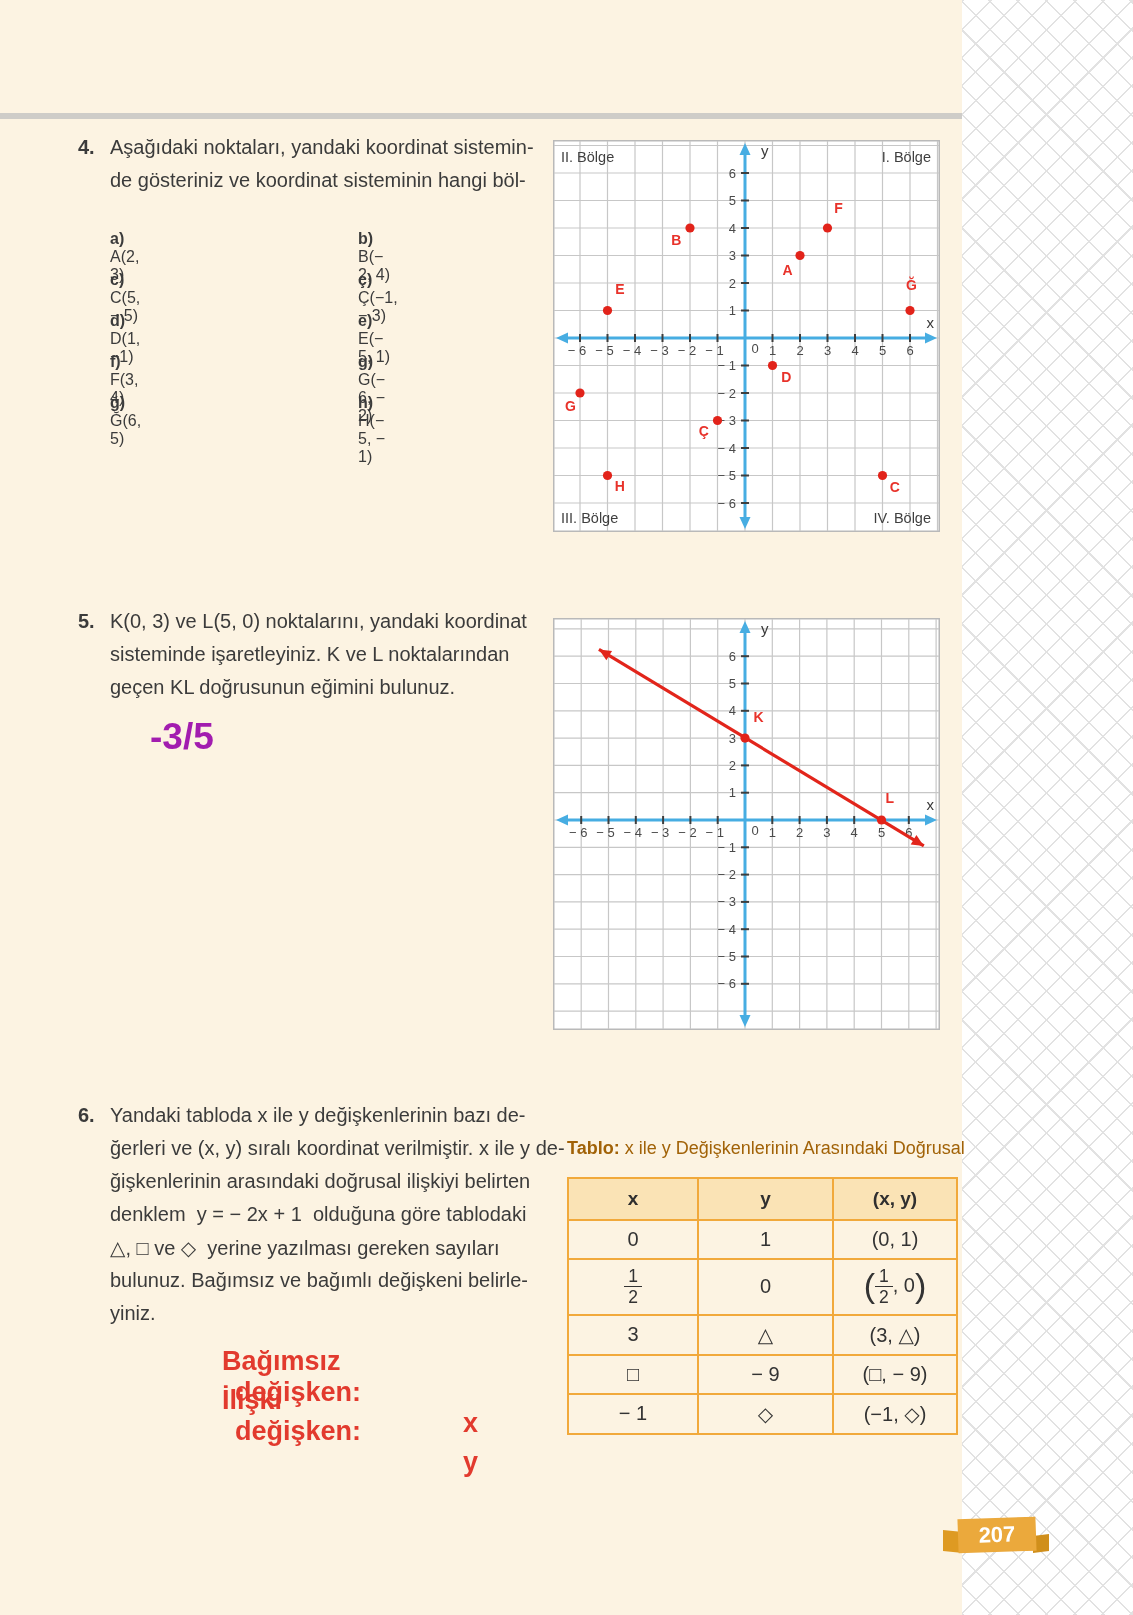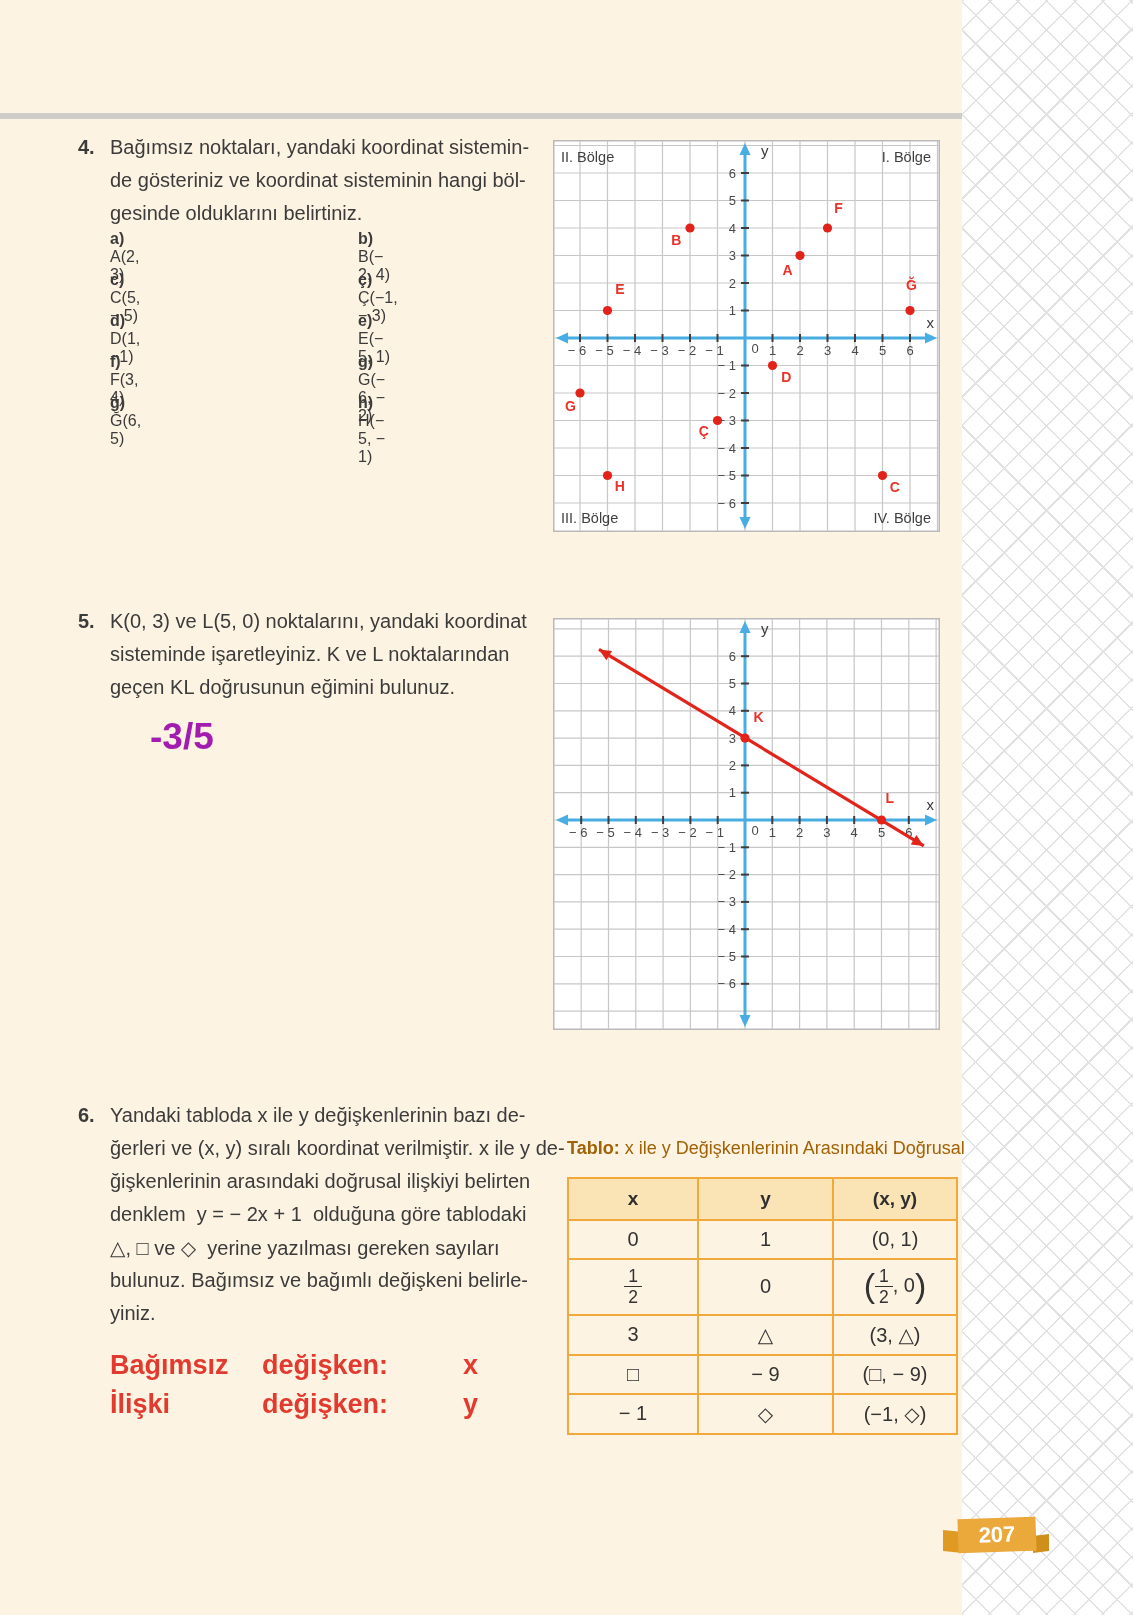--- a/index.html
+++ b/index.html
@@ -22,21 +22,21 @@
   .icol.c1{left:0;} .icol.c2{left:248px;}
   .item{height:41px;font-size:16px;}
   .ilabel{display:inline-block;width:31px;font-weight:bold;}
 
   .graph-wrap{position:absolute;}
   svg text{font-family:"Liberation Sans","DejaVu Sans",sans-serif;}
 
   .answer-slope{position:absolute;left:150px;top:716px;font-size:37px;font-weight:bold;color:#a21caf;}
 
   .answers{position:absolute;left:110px;top:1346px;width:376px;color:#E23A2E;font-weight:bold;font-size:27px;}
-  .answer-row{display:flex;height:39px;align-items:center;}
+  .answer-row{display:flex;height:39px;align-items:center;flex-direction:column;}
   .answer-row .w1{width:152px;}
   .answer-row .val{margin-left:auto;padding-right:8px;}
 
   .table-section{position:absolute;left:567px;top:1134px;width:392px;}
   .tcaption{font-size:18px;line-height:29px;color:#a16207;white-space:pre;}
   .tcaption b{font-weight:bold;}
   .tcaption2{font-size:18px;line-height:29px;color:#2F2F2F;padding-left:42px;}
   table.dtable{border-collapse:collapse;margin-top:14px;width:389px;table-layout:fixed;}
   table.dtable col.c1{width:130px;} table.dtable col.c2{width:135px;} table.dtable col.c3{width:124px;}
   table.dtable th{border:2px solid #F1A93B;background:#FAE3B5;font-size:19px;font-weight:bold;
@@ -59,23 +59,22 @@
 <body>
 
 <div class="screen">
   <div class="page-bg"></div>
   <div class="hatch"></div>
   <div class="topbar"></div>
 
   <div class="question" style="left:78px;top:136px;">
     <span class="qnum">4.</span>
     <div class="qtext">
-      <div class="pline">Bağımsız noktaları, yandaki koordinat sistemin-</div>
+      <div class="pline">Aşağıdaki noktaları, yandaki koordinat sistemin-</div>
       <div class="pline">de gösteriniz ve koordinat sisteminin hangi böl-</div>
-      <div class="pline">gesinde olduklarını belirtiniz.</div>
     </div>
   </div>
 
   <div class="q4-items">
     <div class="icol c1">
       <div class="item"><span class="ilabel">a)</span><span>A(2, 3)</span></div>
       <div class="item"><span class="ilabel">c)</span><span>C(5, − 5)</span></div>
       <div class="item"><span class="ilabel">d)</span><span>D(1, −1)</span></div>
       <div class="item"><span class="ilabel">f)</span><span>F(3, 4)</span></div>
       <div class="item"><span class="ilabel">ğ)</span><span>Ğ(6, 5)</span></div>

